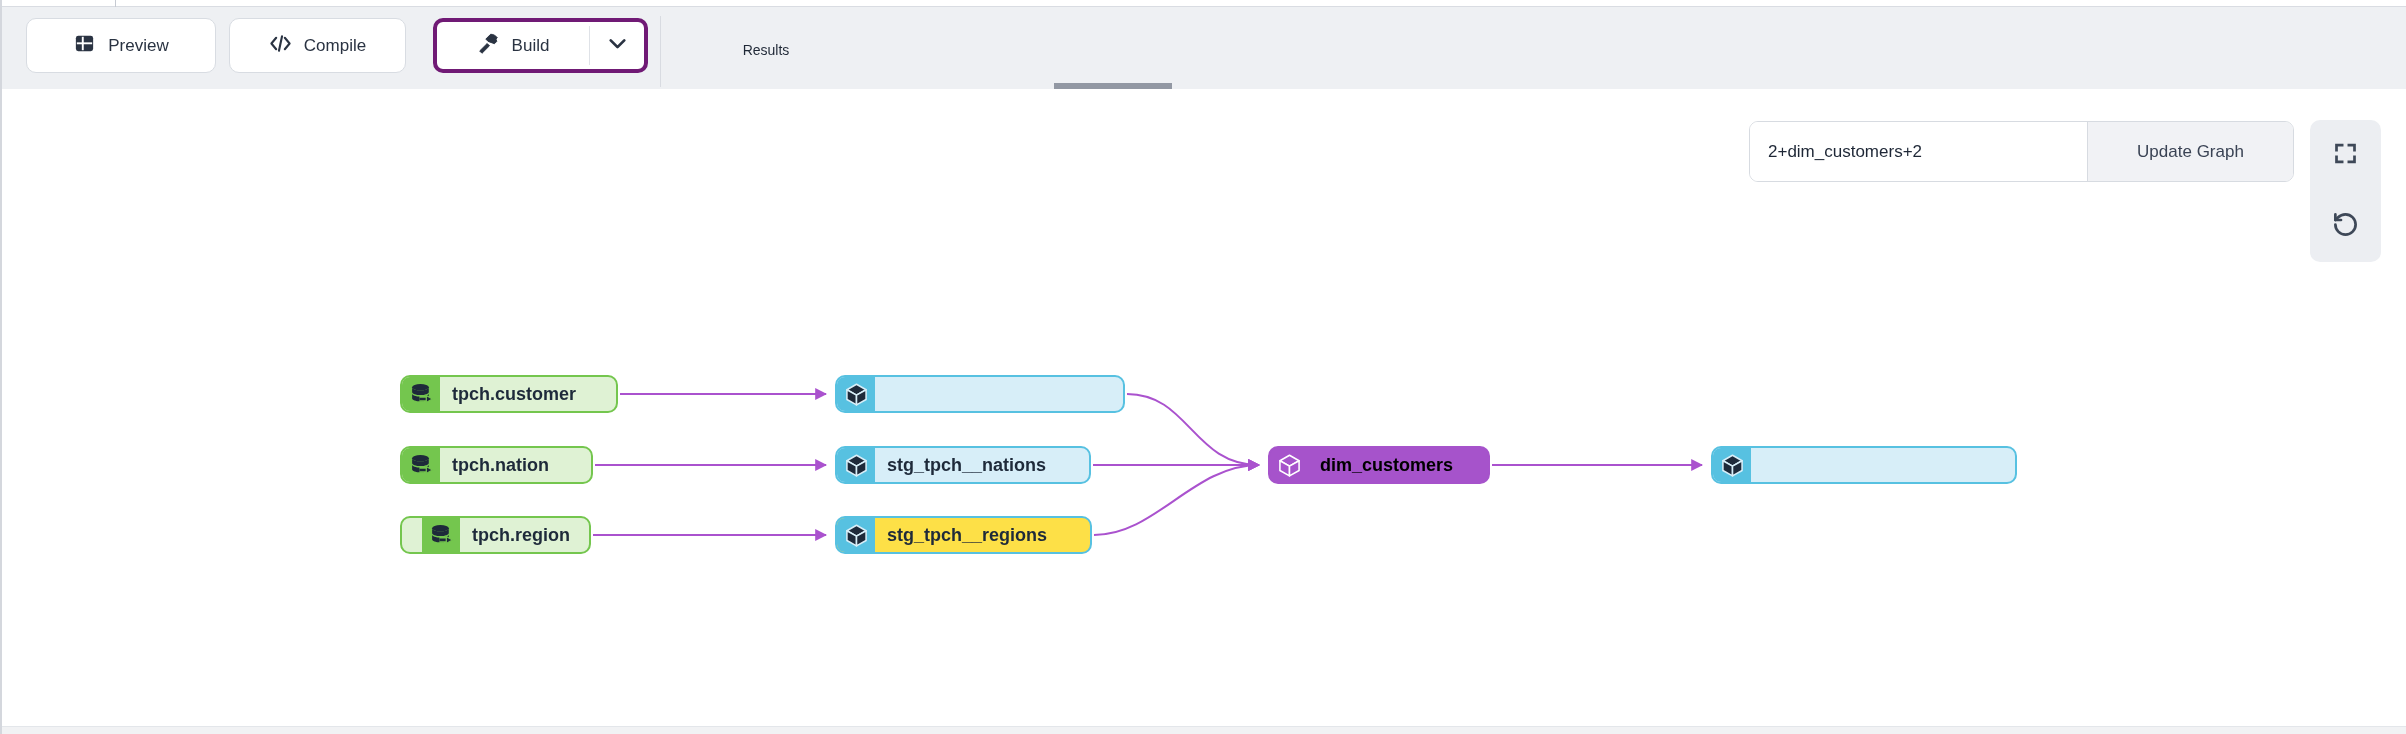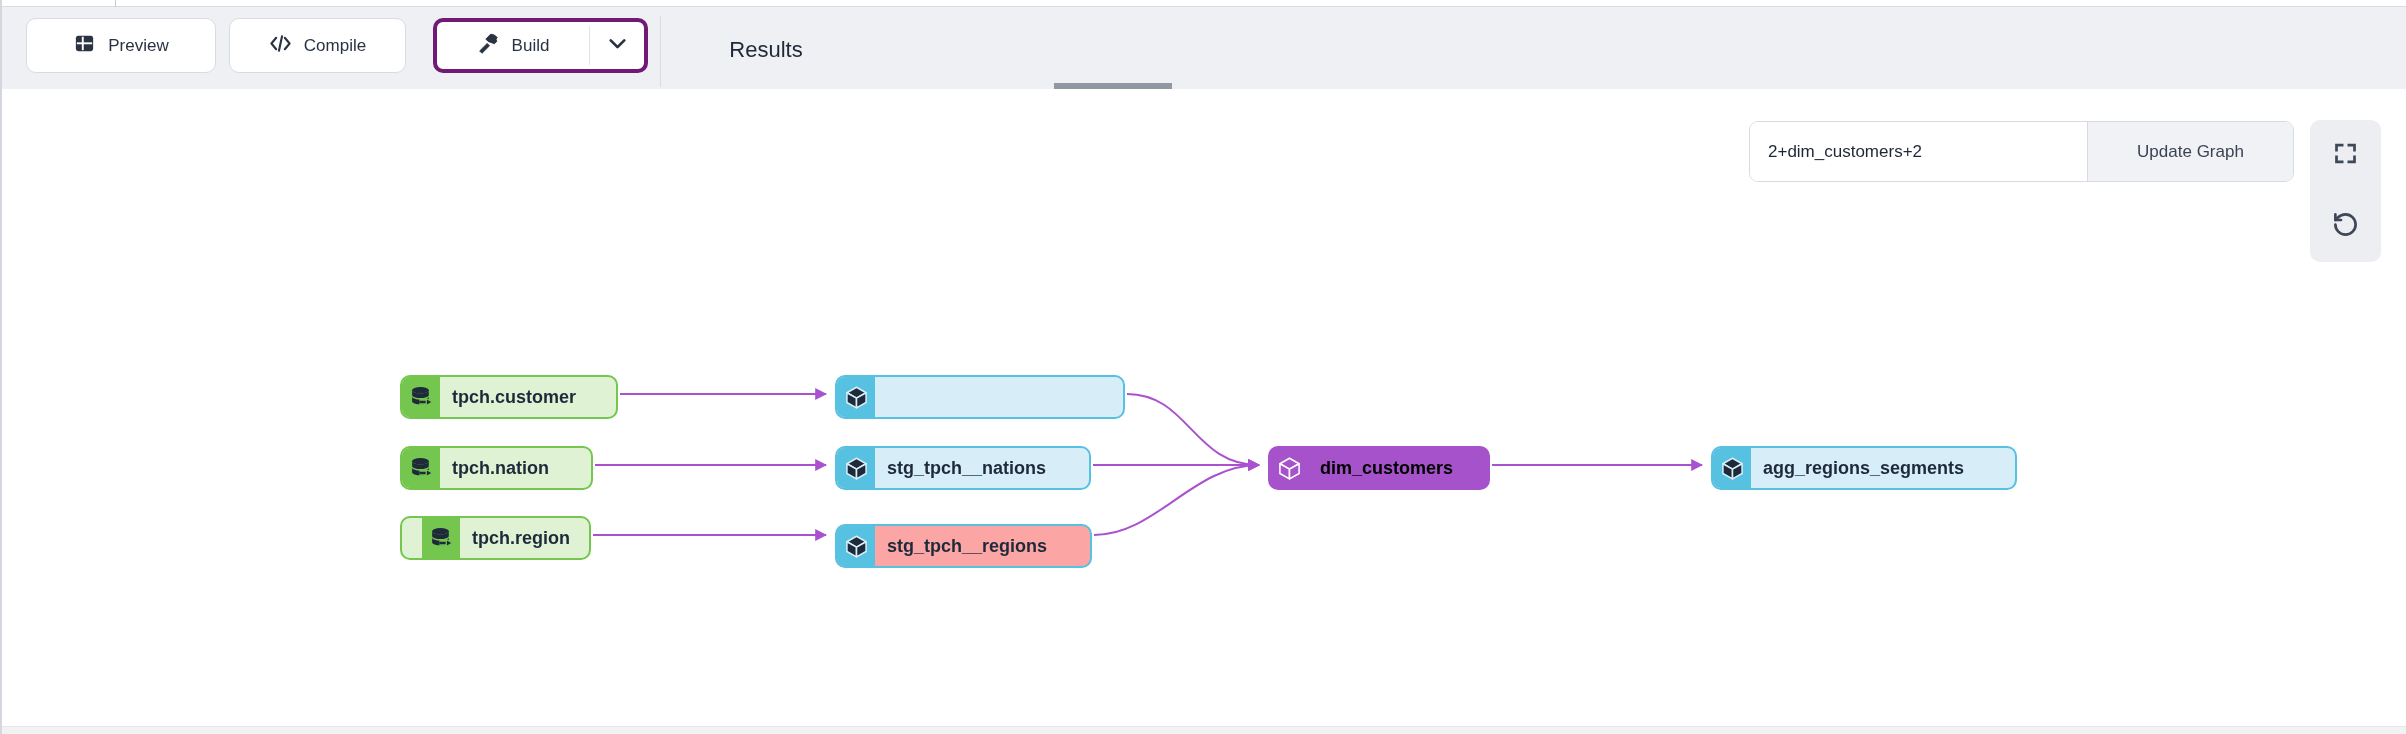--- a/index.html
+++ b/index.html
@@ -26,21 +26,21 @@
   #build-group { position:absolute; left:433px; top:11px; width:215px; height:55px;
                  background:#fff; border:4px solid #701a75; border-radius:10px;
                  display:flex; align-items:stretch;text-align:right; }
   #build-main { flex:1; display:flex; align-items:center; justify-content:center;
                 gap:12px; font-size:17px; font-weight:500; color:#2a3342; cursor:pointer; }
   #build-sep { width:1px; background:#dfe2e7; margin:4px 0; }
   #build-caret { width:54px; display:flex; align-items:center; justify-content:center; cursor:pointer; }
   #section-divider { left:660px; top:9px; width:1px; height:71px; background:#d8dbe1; }
 
   .tab { position:absolute; top:0; height:86px; display:flex; align-items:center;
-         justify-content:center; font-size:22px; color:#1f2836; cursor:pointer; }
+         justify-content:center; font-size:14px; color:#1f2836; cursor:pointer; }
   #tab-results  { left:700px;  width:132px; }
   #tab-compiled { left:832px;  width:222px; }
   #tab-lineage  { left:1054px; width:118px; font-weight:500; }
   #tab-underline { left:1054px; top:76px; width:118px; height:6px; background:#9298a3; }
 
   
   #canvas { left:0; top:89px; width:2406px; height:637px; background:#ffffff; }
 
   
   #selector-group { position:absolute; left:1749px; top:121px; height:61px;
@@ -53,21 +53,21 @@
                       border:none; border-left:1px solid #d7dbe1; font-size:17px;
                       font-weight:500; color:#3a4354; cursor:pointer;
                       font-family:"Liberation Sans", sans-serif; }
   #zoom-panel { position:absolute; left:2310px; top:120px; width:71px; height:142px;
                 background:#eceef2; border-radius:10px; display:flex;
                 flex-direction:column; align-items:center; justify-content:space-around; }
   .panel-btn { width:64px; height:64px; display:flex; align-items:center;
                justify-content:center; cursor:pointer; border-radius:8px; }
 
   
-  .node { position:absolute; height:44px; border-radius:10px; display:flex;
+  .node { position:absolute; height:38px; border-radius:10px; display:flex;
           align-items:stretch; overflow:hidden; border:2px solid; cursor:pointer;
           background:#fff; }
   .node-icon { width:38px; display:flex; align-items:center; justify-content:center; }
   .node-label { display:flex; align-items:center; padding:0 12px;
                 font-size:18px; font-weight:700; white-space:nowrap; }
   #edges { position:absolute; left:0; top:0; pointer-events:none; }
 </style>
 </head>
 <body>
 
@@ -207,21 +207,21 @@
         <svg viewBox="0 0 24 24" width="25" height="25">
     <g fill="#1e2a3a" stroke="#d7eef8" stroke-width="1.5" stroke-linejoin="round">
       <path d="M12 2.2 L21.2 7.4 L12 12.6 L2.8 7.4 Z"></path>
       <path d="M2.8 7.4 L12 12.6 V22 L2.8 16.8 Z"></path>
       <path d="M21.2 7.4 L12 12.6 V22 L21.2 16.8 Z"></path>
     </g>
   </svg>
       </div>
       <div class="node-label" style="color: rgb(30, 42, 58);">stg_tpch__nations</div>
     </div>
-    <div class="node" style="left: 835px; top: 516px; width: 257px; border-color: rgb(87, 193, 225); background: #fca5a5; margin-top: 8px;">
+    <div class="node" style="left: 835px; top: 516px; width: 257px; border-color: rgb(87, 193, 225); background: #fde047;">
       <div class="node-icon" style="background: rgb(87, 193, 225);">
         <svg viewBox="0 0 24 24" width="25" height="25">
     <g fill="#1e2a3a" stroke="#d7eef8" stroke-width="1.5" stroke-linejoin="round">
       <path d="M12 2.2 L21.2 7.4 L12 12.6 L2.8 7.4 Z"></path>
       <path d="M2.8 7.4 L12 12.6 V22 L2.8 16.8 Z"></path>
       <path d="M21.2 7.4 L12 12.6 V22 L21.2 16.8 Z"></path>
     </g>
   </svg>
       </div>
       <div class="node-label" style="color: rgb(30, 42, 58);">stg_tpch__regions</div>
@@ -241,21 +241,20 @@
     <div class="node" style="left: 1711px; top: 446px; width: 306px; border-color: rgb(87, 193, 225); background: rgb(215, 238, 248);">
       <div class="node-icon" style="background: rgb(87, 193, 225);">
         <svg viewBox="0 0 24 24" width="25" height="25">
     <g fill="#1e2a3a" stroke="#d7eef8" stroke-width="1.5" stroke-linejoin="round">
       <path d="M12 2.2 L21.2 7.4 L12 12.6 L2.8 7.4 Z"></path>
       <path d="M2.8 7.4 L12 12.6 V22 L2.8 16.8 Z"></path>
       <path d="M21.2 7.4 L12 12.6 V22 L21.2 16.8 Z"></path>
     </g>
   </svg>
       </div>
-      <div class="node-label" style="color: rgb(30, 42, 58);">agg_regions_segments</div>
     </div>
   </div>
 
 <div id="selector-group">
   <input id="selector-input" value="2+dim_customers+2" style="">
   <button id="update-graph-btn">Update Graph</button>
 </div>
 
 <div id="zoom-panel">
   <div class="panel-btn">

